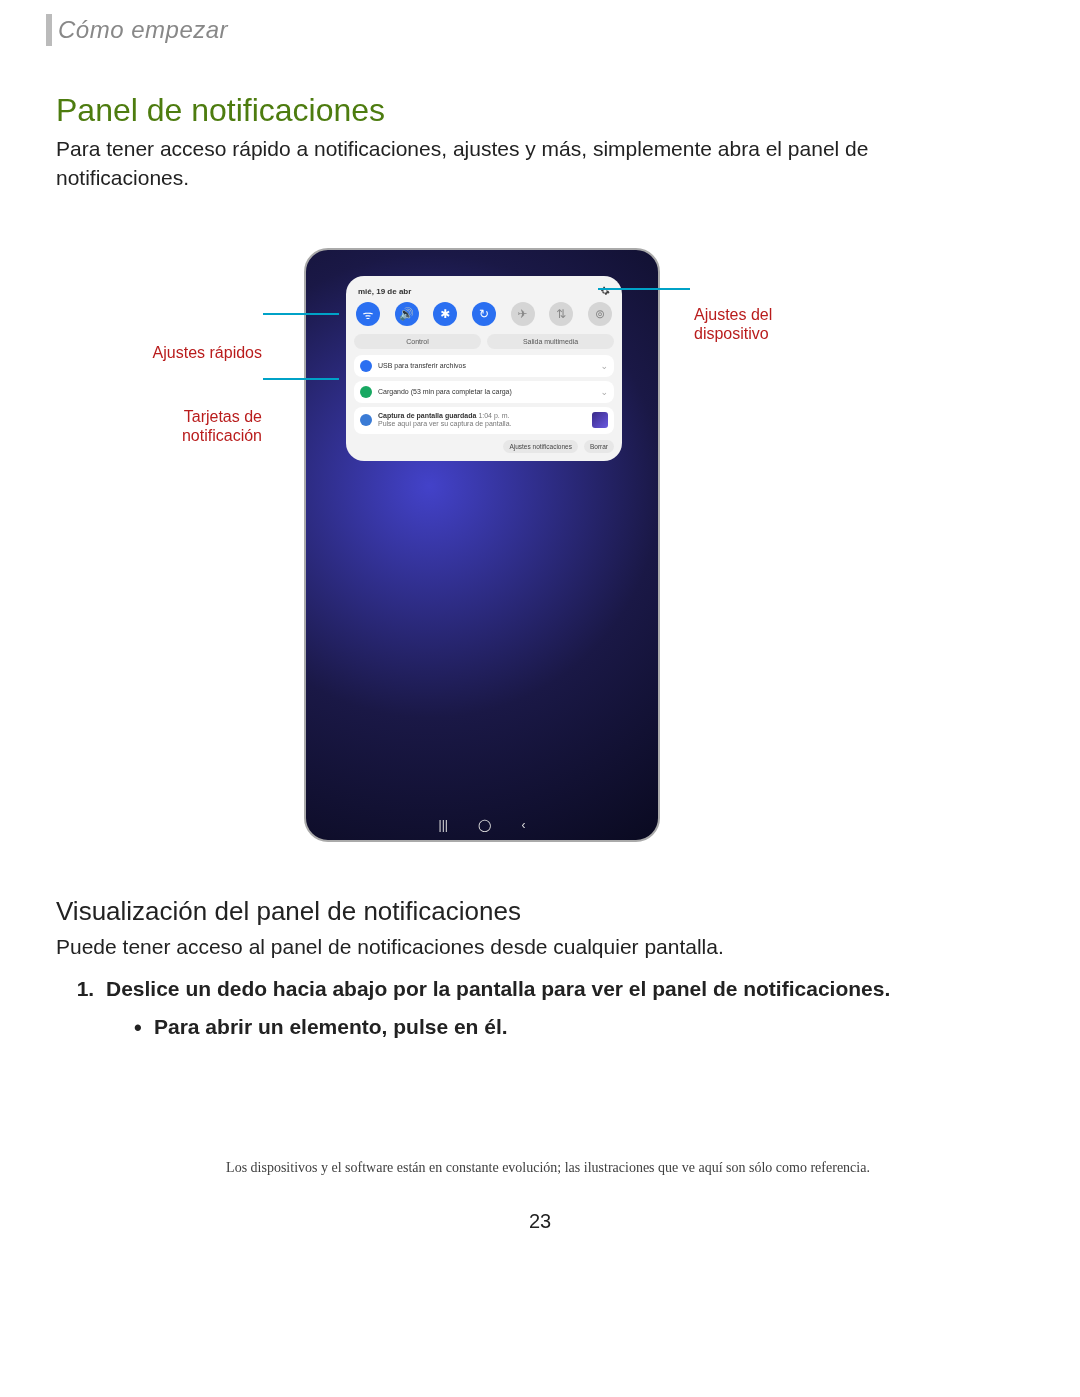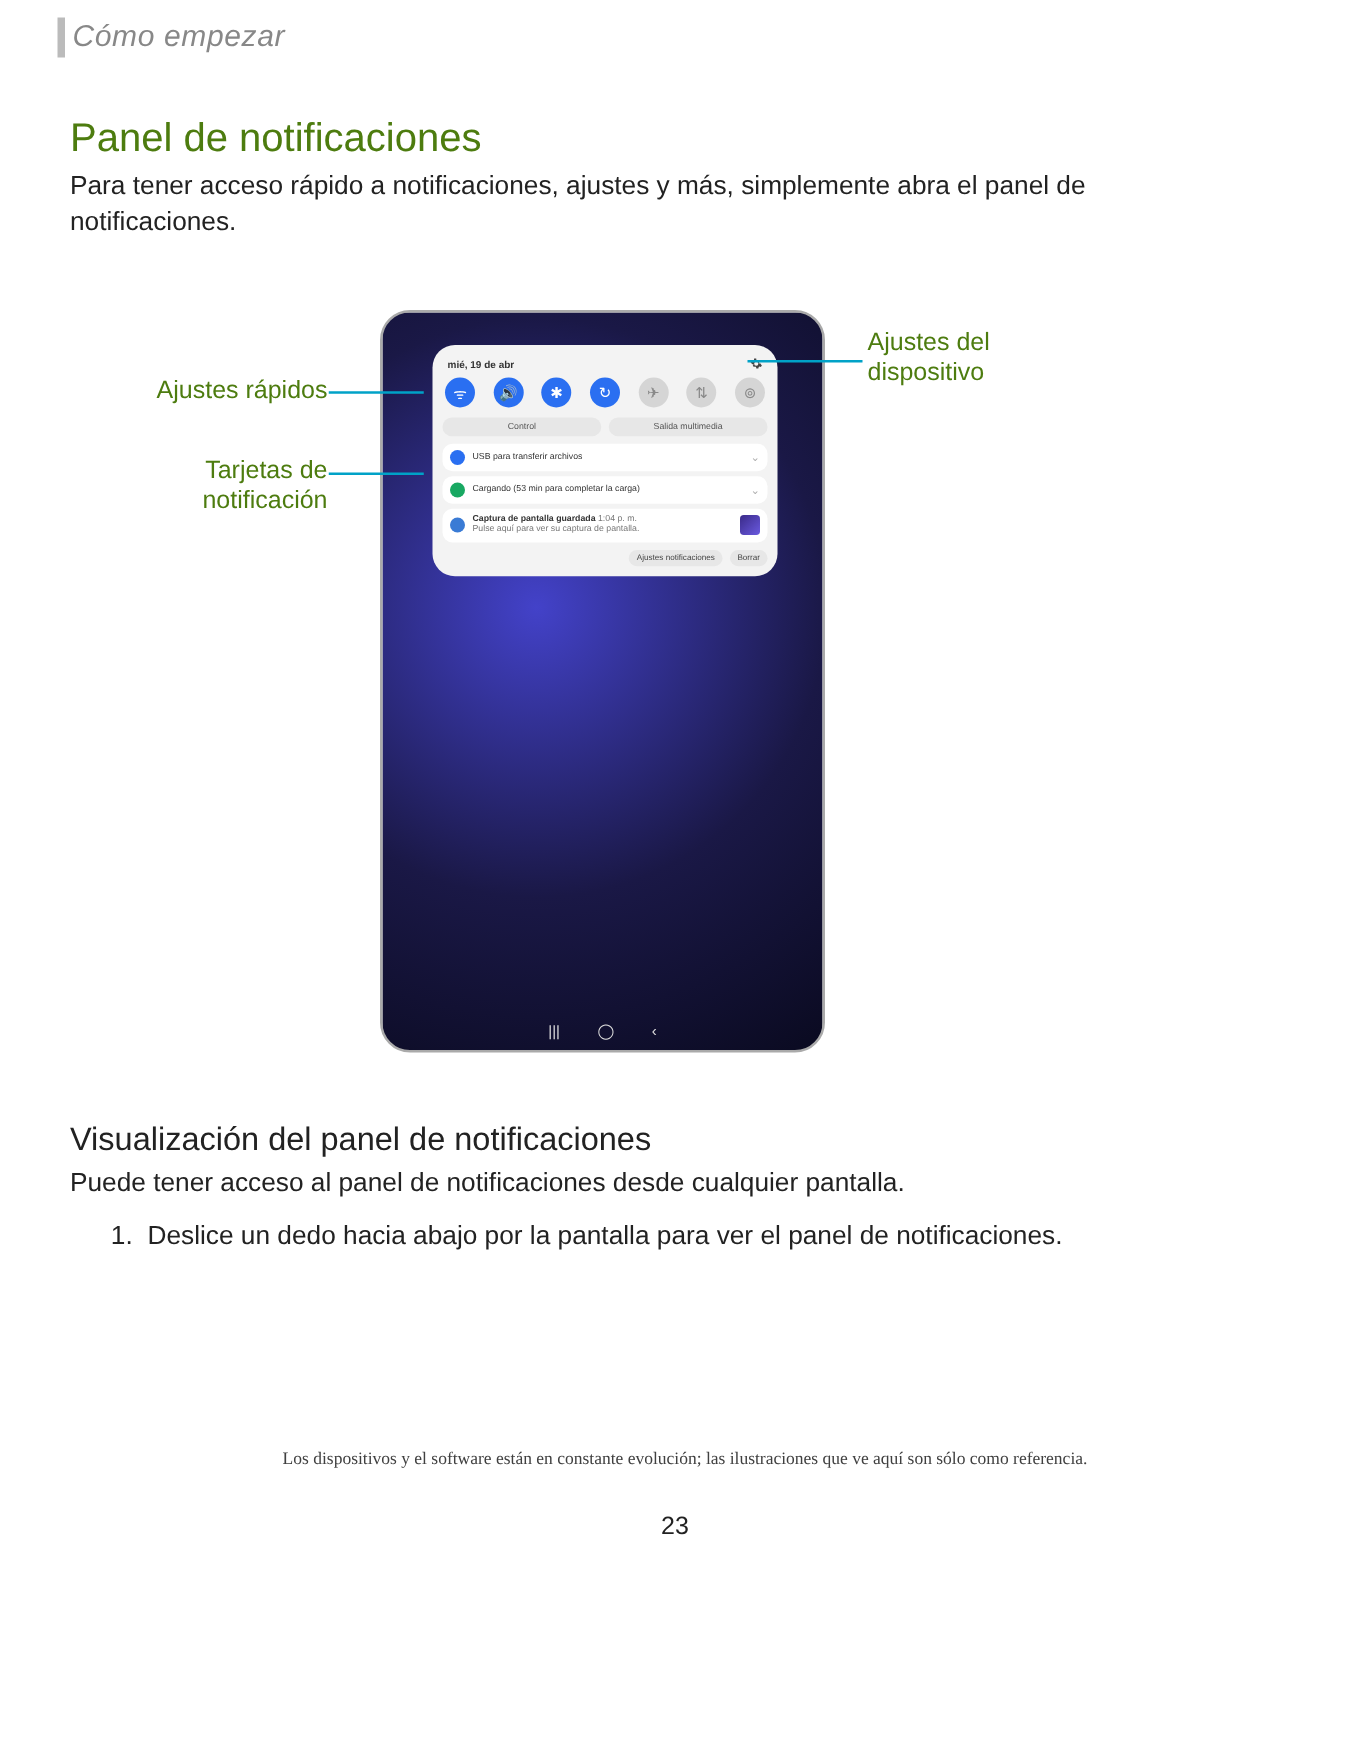--- a/index.html
+++ b/index.html
@@ -117,43 +117,44 @@
   .pbtn{background:#e7e7e7;border-radius:8px;font-size:6.5px;padding:3px 6px;color:#444;}
   .navbar{
     position:absolute;bottom:8px;left:0;right:0;
     display:flex;justify-content:center;gap:30px;
     color:#ddd;font-size:12px;
   }
 
   
   .callout {
     position:absolute;
-    font-size:20px;
-    color:#4d7c0f;
+    font-size:16px;
+    color:#b91c1c;
     line-height:1.2;
+    margin-top:43px;
   }
   .line-h {
     position:absolute;
     height:2px;background:#00a2c7;
   }
 
   .h2 {
     position:absolute;
     left:56px; top:896px;
     font-size:26px;font-weight:500;
   }
   .p2 {
     position:absolute;left:56px;top:932px;width:880px;
     font-size:21px;line-height:1.4;
   }
   ol.steps {
     position:absolute;left:80px;top:974px;width:860px;
     font-size:21px;line-height:1.45;
   }
-  ol.steps li{margin-left:32px;padding-left:6px;margin-bottom:6px;}
+  ol.steps li{margin-left:20px;padding-left:6px;margin-bottom:6px;font-weight:bold;}
   ul.sub{list-style:none;margin-top:8px;}
   ul.sub li{position:relative;padding-left:28px;margin-bottom:8px;}
   ul.sub li::before{content:"•";position:absolute;left:8px;top:0;font-size:22px;}
 
   .disclaimer{
     position:absolute;left:0;right:0;top:1160px;
     text-align:center;font-size:14px;color:#404040;
     font-family: Georgia, serif;
     padding-left: 16px;
   }
@@ -239,18 +240,19 @@
 </div>
 <div class="line-h" style="left:598px;top:288px;width:92px;"></div>
 
 <div class="h2">Visualización del panel de notificaciones</div>
 <div class="p2">Puede tener acceso al panel de notificaciones desde cualquier pantalla.</div>
 
 <ol class="steps">
   <li>
     <span>Deslice un dedo hacia abajo por la pantalla para ver el panel de notificaciones.</span>
     <ul class="sub">
+      <li>Para abrir un elemento, pulse en él.</li>
     </ul>
   </li>
 </ol>
 
 <div class="disclaimer">Los dispositivos y el software están en constante evolución; las ilustraciones que ve aquí son sólo como referencia.</div>
 <div class="pagenum">23</div>
 
 </body></html>

